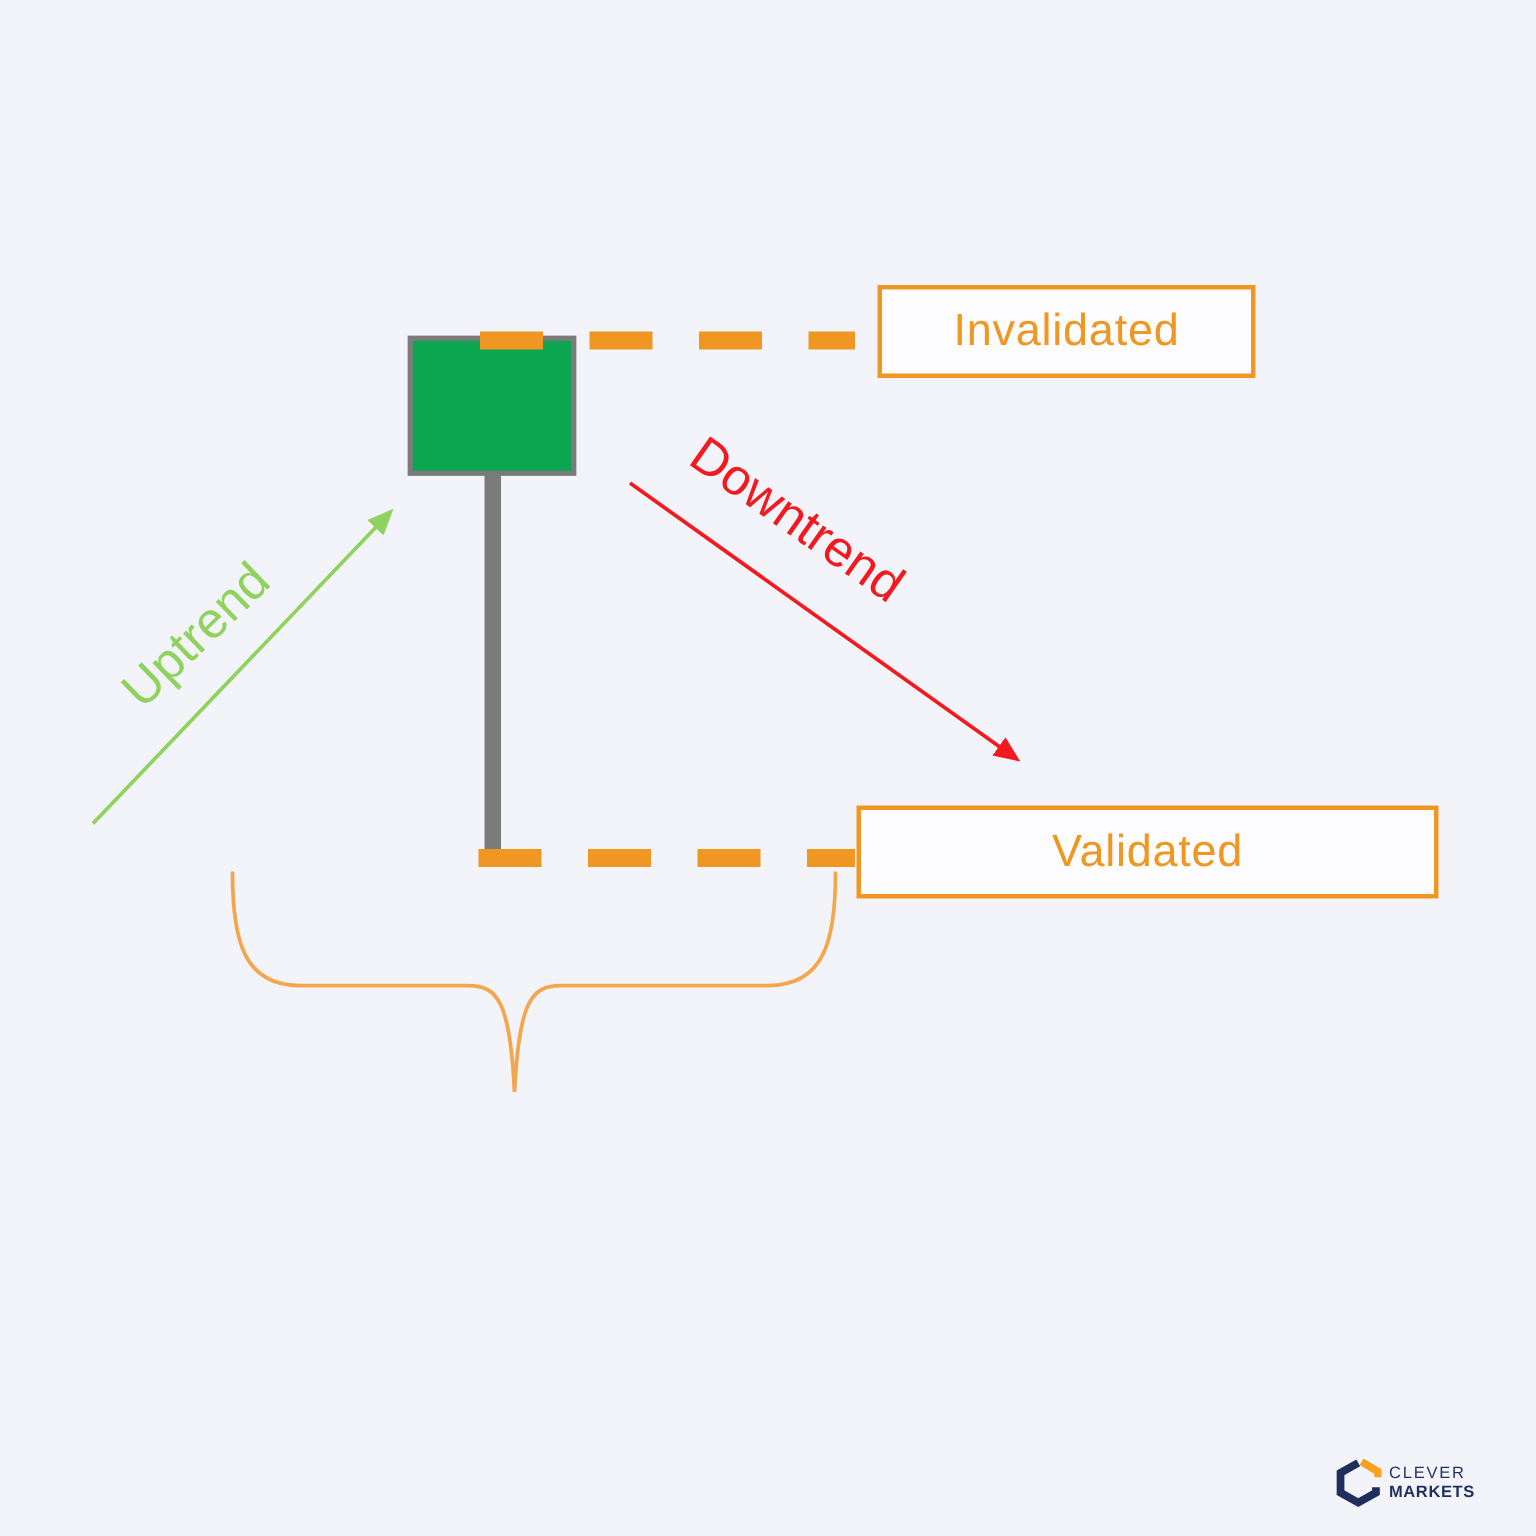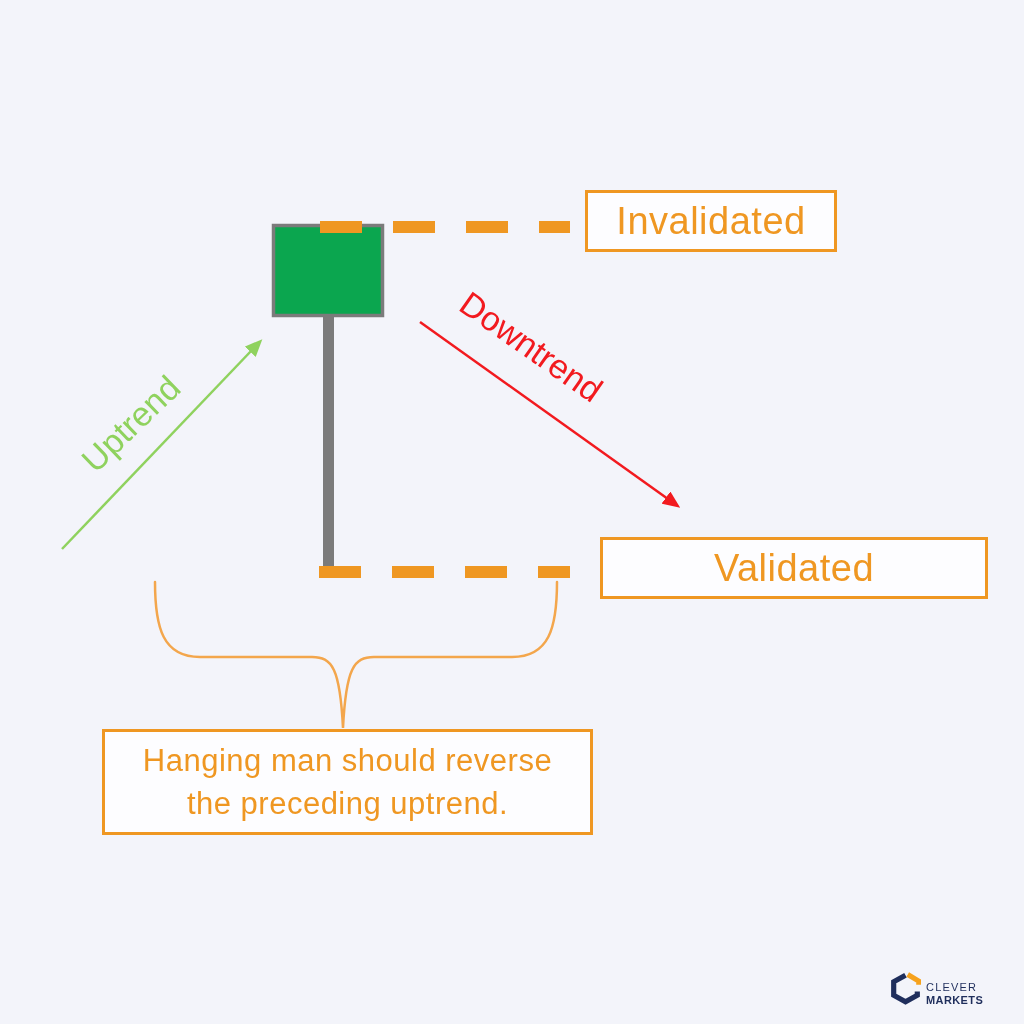--- a/index.html
+++ b/index.html
@@ -17,43 +17,43 @@
   .uptrend-line{stroke:var(--uptrend_green);stroke-width:2.5px;fill:none;}
   .downtrend-line{stroke:var(--downtrend_red);stroke-width:2.5px;fill:none;}
   .arrowhead-green{fill:var(--uptrend_green);}
   .arrowhead-red{fill:var(--downtrend_red);}
   .brace-path{stroke:var(--orange_light);stroke-width:2.5px;fill:none;stroke-linecap:round;}
 
   .label-box{
     position:absolute;box-sizing:border-box;
     border:3px solid var(--orange);background:var(--box_bg,#fdfdff);
     display:flex;align-items:center;justify-content:center;
-    color:var(--orange);font-size:38px;letter-spacing:0.5px;
+    color:var(--orange);font-size:30px;letter-spacing:0.5px;
   }
   .invalidated-box{left:585px;top:190px;width:252px;height:62px;}
-  .validated-box{left:600px;top:537px;width:388px;height:62px;}
+  .validated-box{left:571px;top:537px;width:388px;height:62px;}
   .note-box{
     left:102px;top:729px;width:491px;height:106px;
     font-size:31px;line-height:1.4;text-align:center;flex-direction:column;
   }
 
   .rot-label{
     position:absolute;white-space:nowrap;font-size:34px;
   }
   .uptrend-label{
     left:131px;top:424px;color:var(--uptrend_green);
     transform:translate(-50%,-50%) rotate(-44deg);
   }
   .downtrend-label{
     left:531px;top:347px;color:var(--downtrend_red);
     transform:translate(-50%,-50%) rotate(35deg);
   }
 
   .brand{
-    position:absolute;left:890px;top:971px;display:flex;align-items:flex-end;gap:5px;
+    position:absolute;left:890px;top:971px;display:flex;align-items:center;gap:5px;
   }
   .brand-text{display:flex;flex-direction:column;line-height:1;color:var(--navy);}
   .brand-top{font-size:11px;letter-spacing:1.2px;font-weight:500;margin-bottom:2px;}
   .brand-bottom{font-size:11px;font-weight:700;letter-spacing:0.4px;}
   .logo-hex-navy{stroke:var(--navy);stroke-width:7px;fill:none;stroke-linejoin:miter;}
   .logo-hex-orange{stroke:var(--logo_orange);stroke-width:7px;fill:none;}
 </style>
 </head>
 <body>
 
@@ -86,24 +86,20 @@
   </svg>
 
   <div class="label-box invalidated-box">
     <span>Invalidated</span>
   </div>
 
   <div class="label-box validated-box">
     <span>Validated</span>
   </div>
 
-  <div class="label-box note-box">
-    <span>Hanging man should reverse</span>
-    <span>the preceding uptrend.</span>
-  </div>
 
   <div class="rot-label uptrend-label">Uptrend</div>
   <div class="rot-label downtrend-label">Downtrend</div>
 
   <div class="brand">
     <svg width="31" height="35" viewBox="0 0 42 46">
       <path d="M21,5 L5,14 L5,32 L21,41 L37,32 L37,27" class="logo-hex-navy"></path>
       <path d="M24,4 L39,13 L39,18" class="logo-hex-orange"></path>
     </svg>
     <div class="brand-text">

